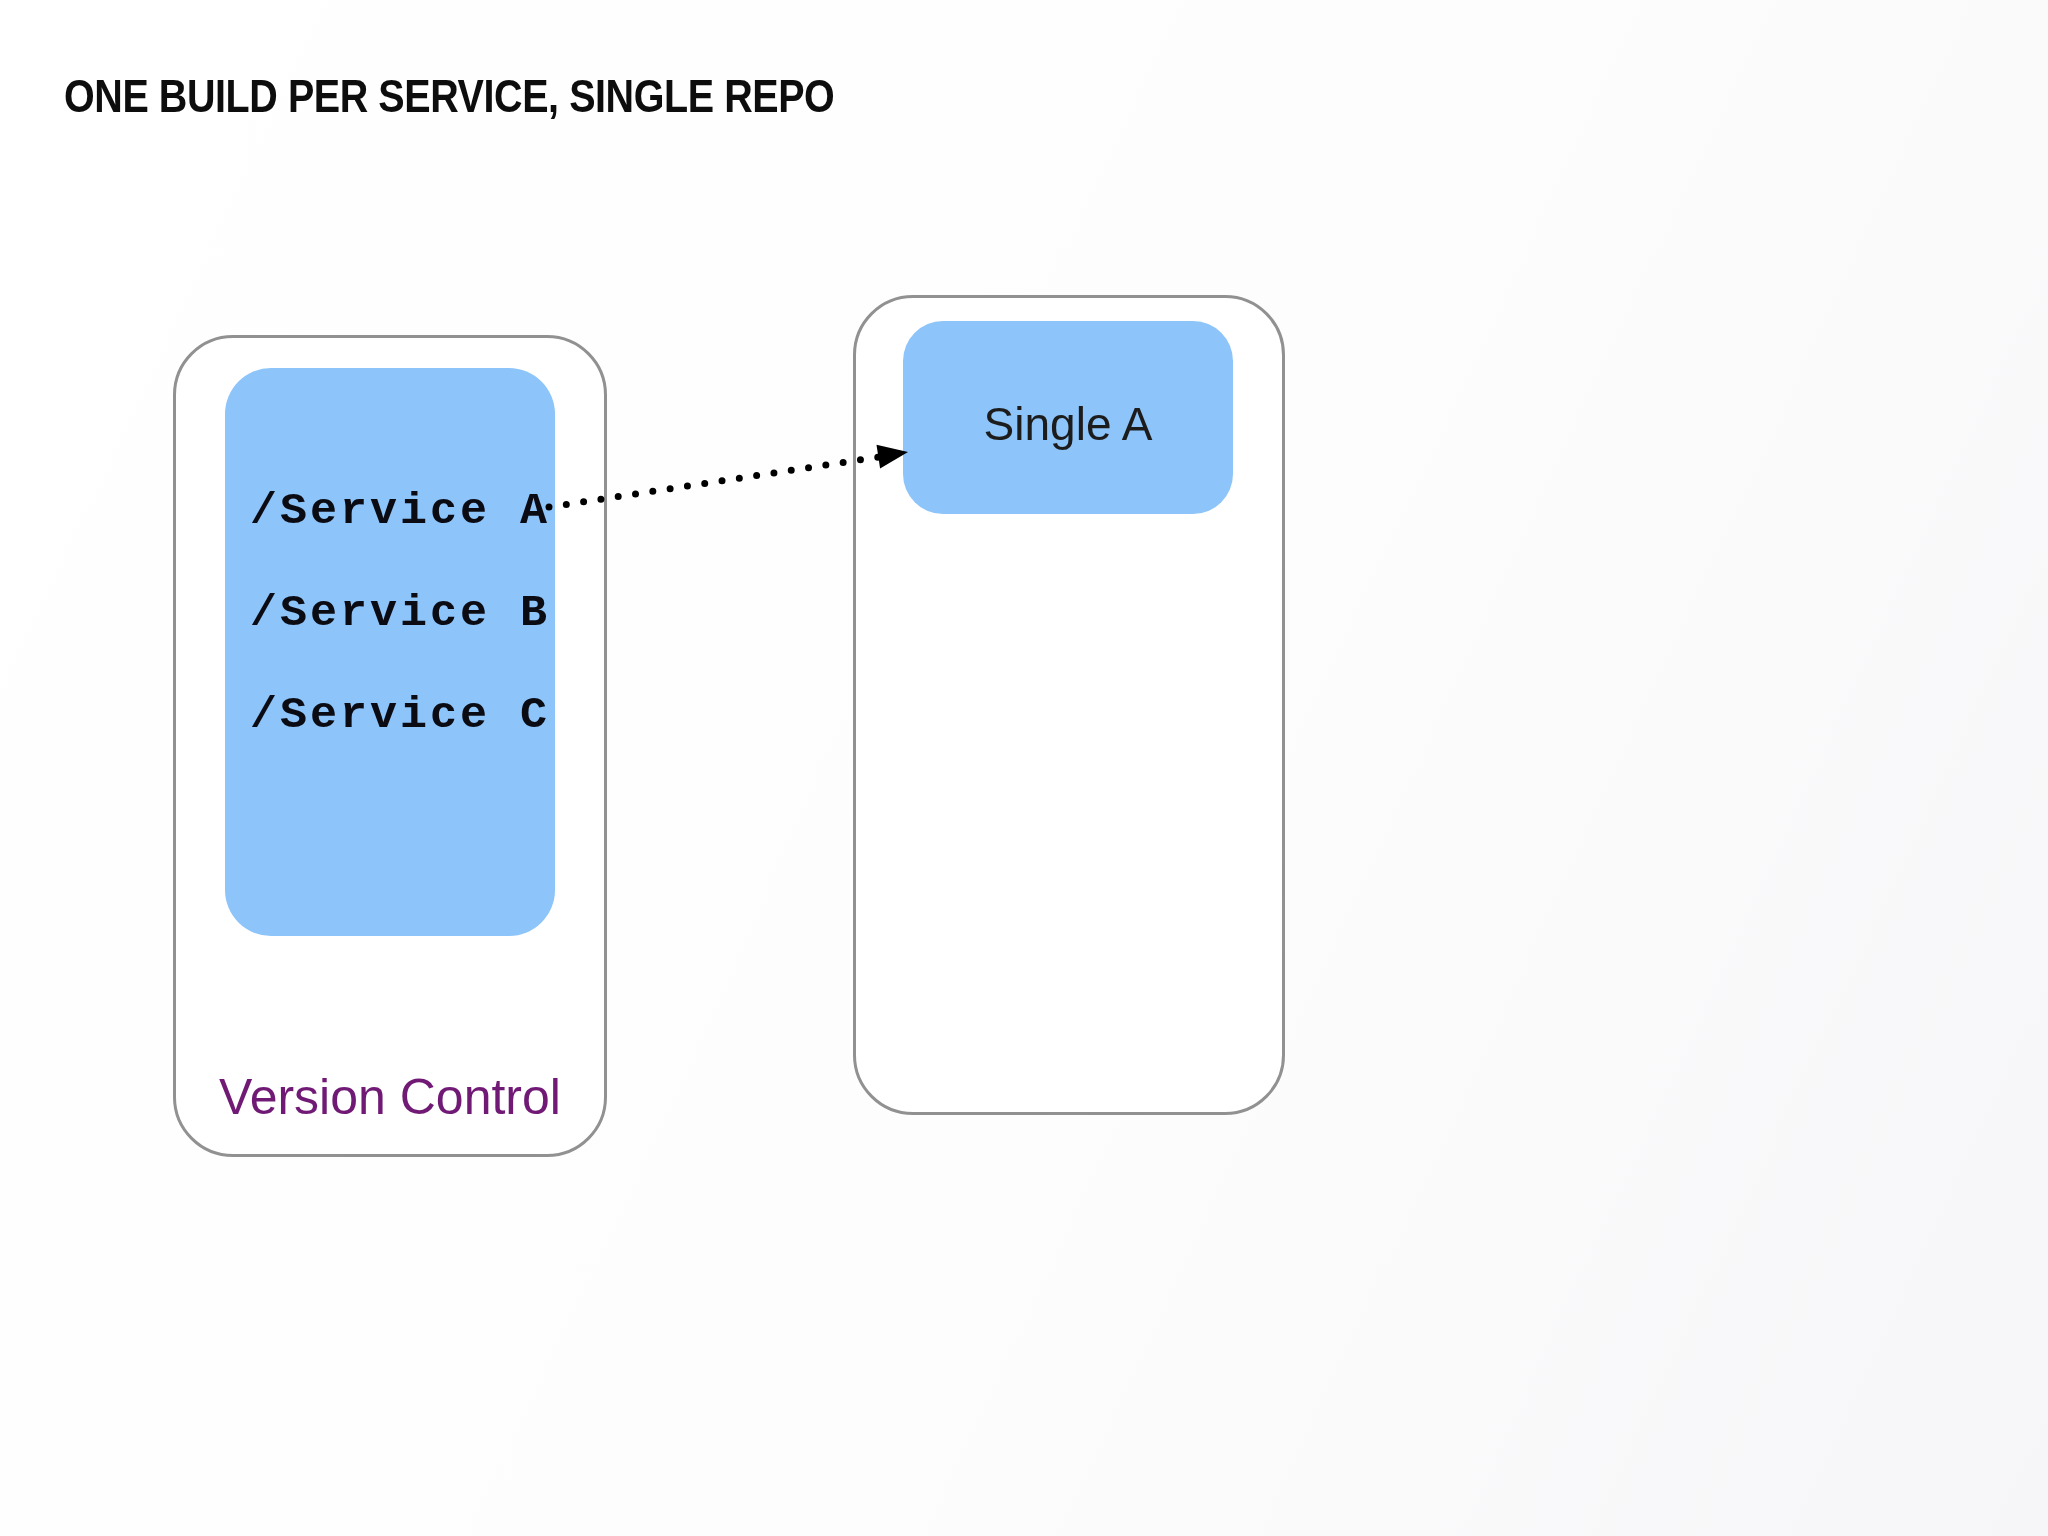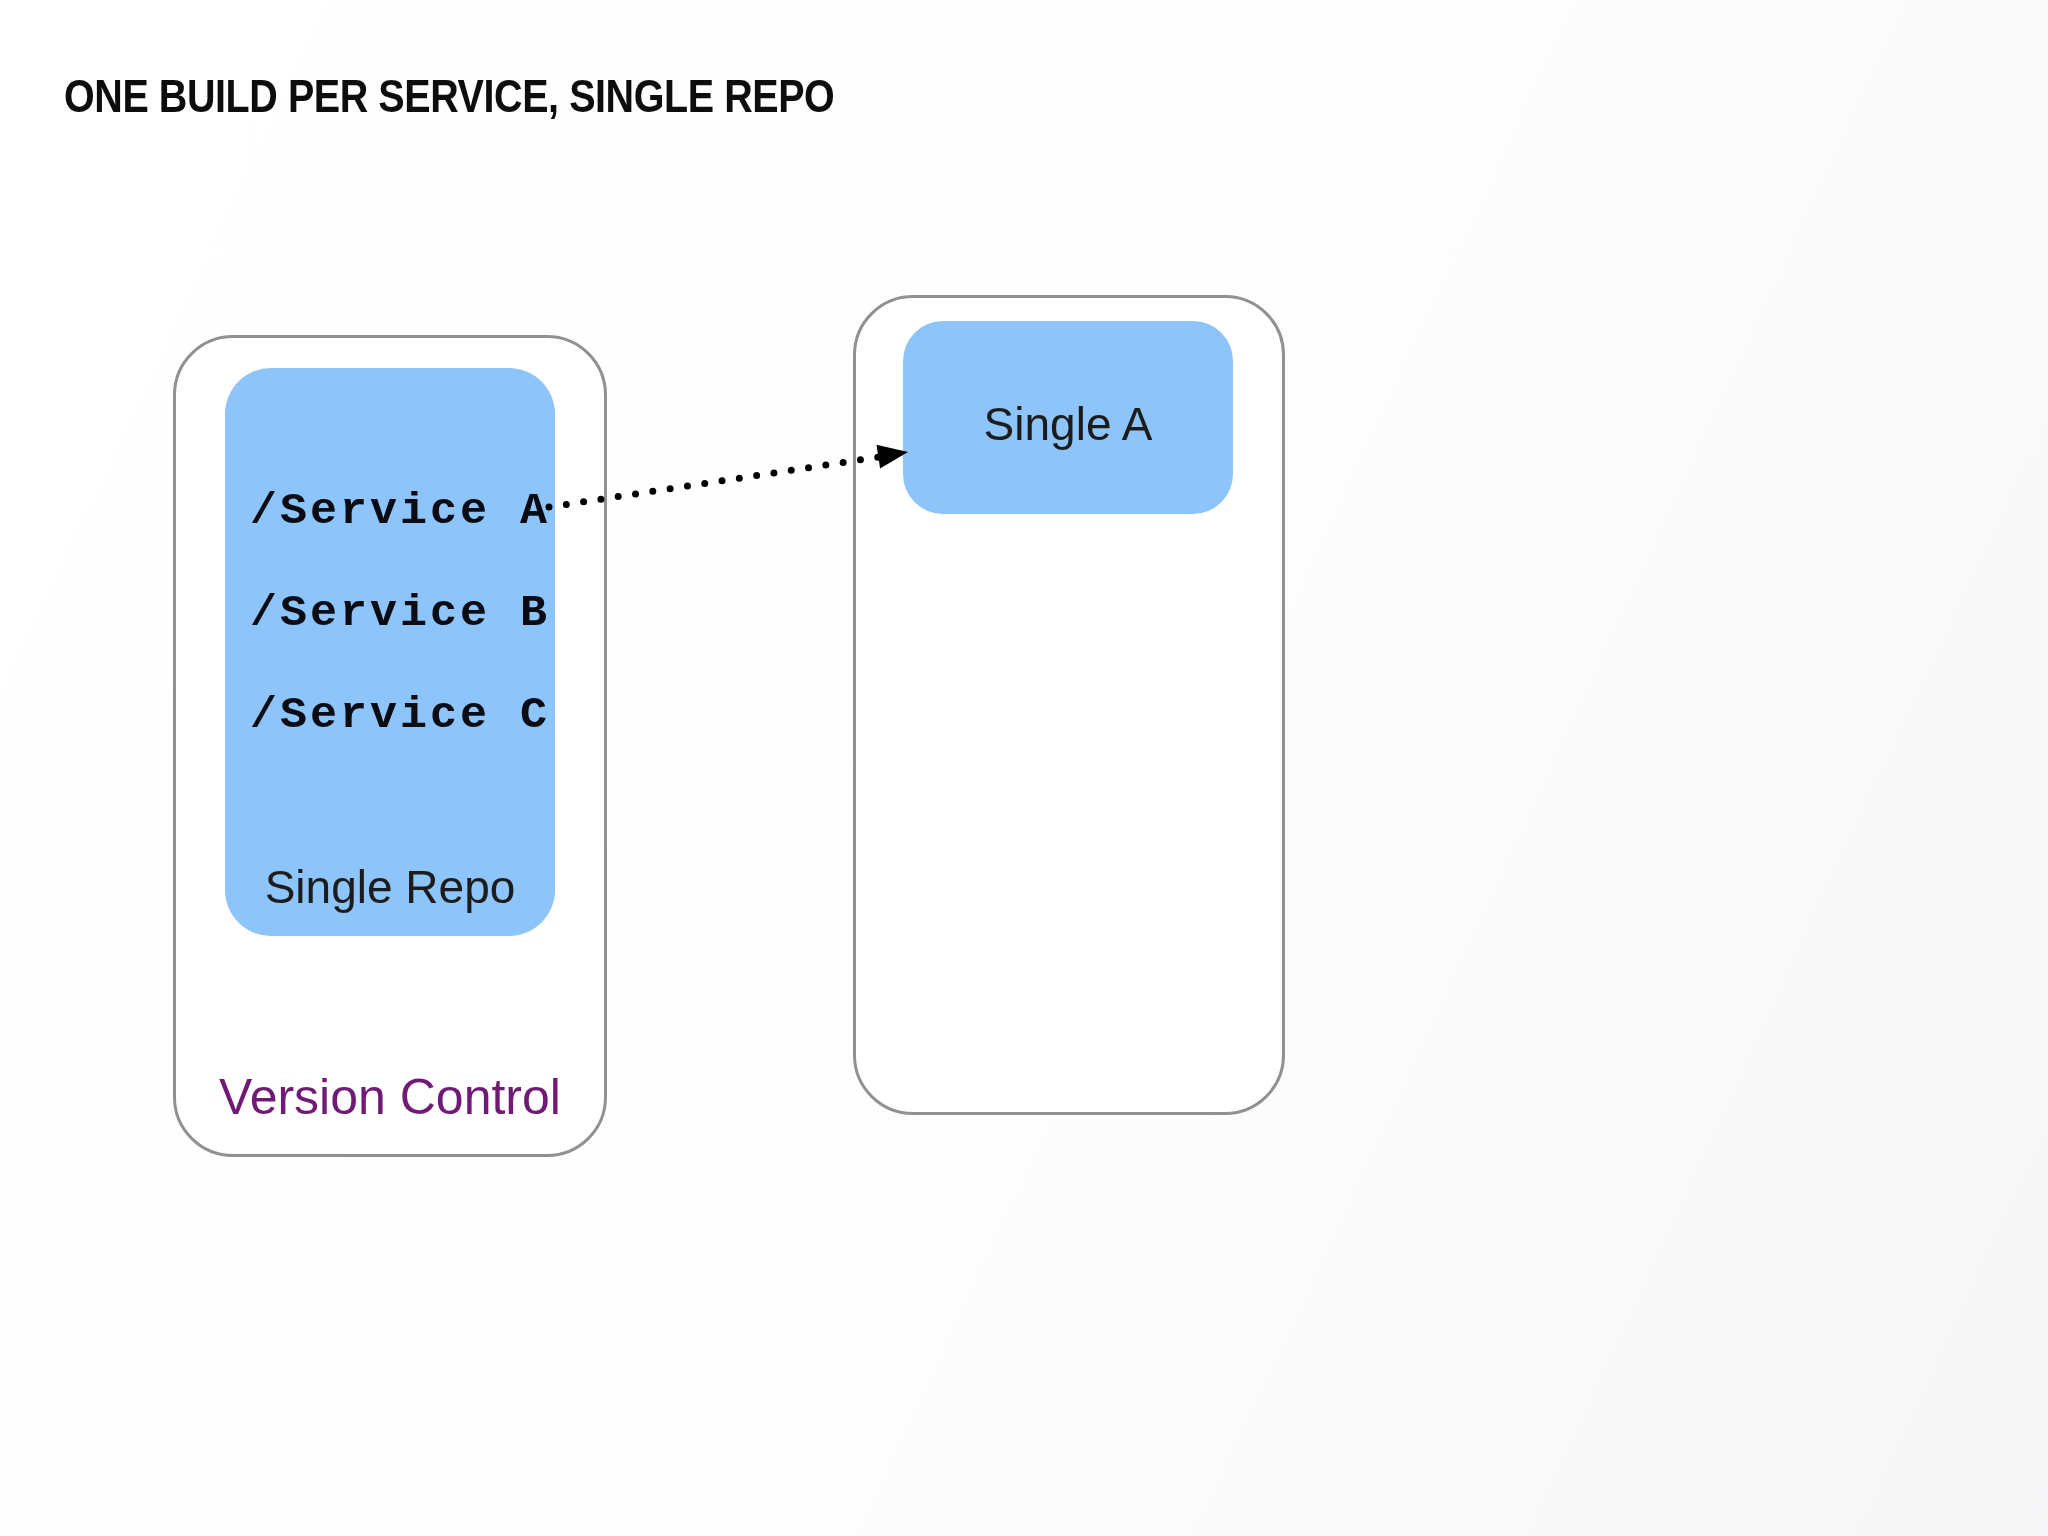--- a/index.html
+++ b/index.html
@@ -120,21 +120,20 @@
 
 <div class="slide">
 
   <h1 class="slide-title">ONE BUILD PER SERVICE, SINGLE REPO</h1>
 
   <div class="panel panel-vc">
     <div class="blue-box repo-box">
       <div class="repo-path l0">/Service A</div>
       <div class="repo-path l1">/Service B</div>
       <div class="repo-path l2">/Service C</div>
-      <div class="repo-label">Single Repo</div>
     </div>
     <div class="panel-label">Version Control</div>
   </div>
 
   <div class="panel panel-ci">
     <div class="blue-box service-box">
       <span class="service-label">Single A</span>
     </div>
   </div>
 

